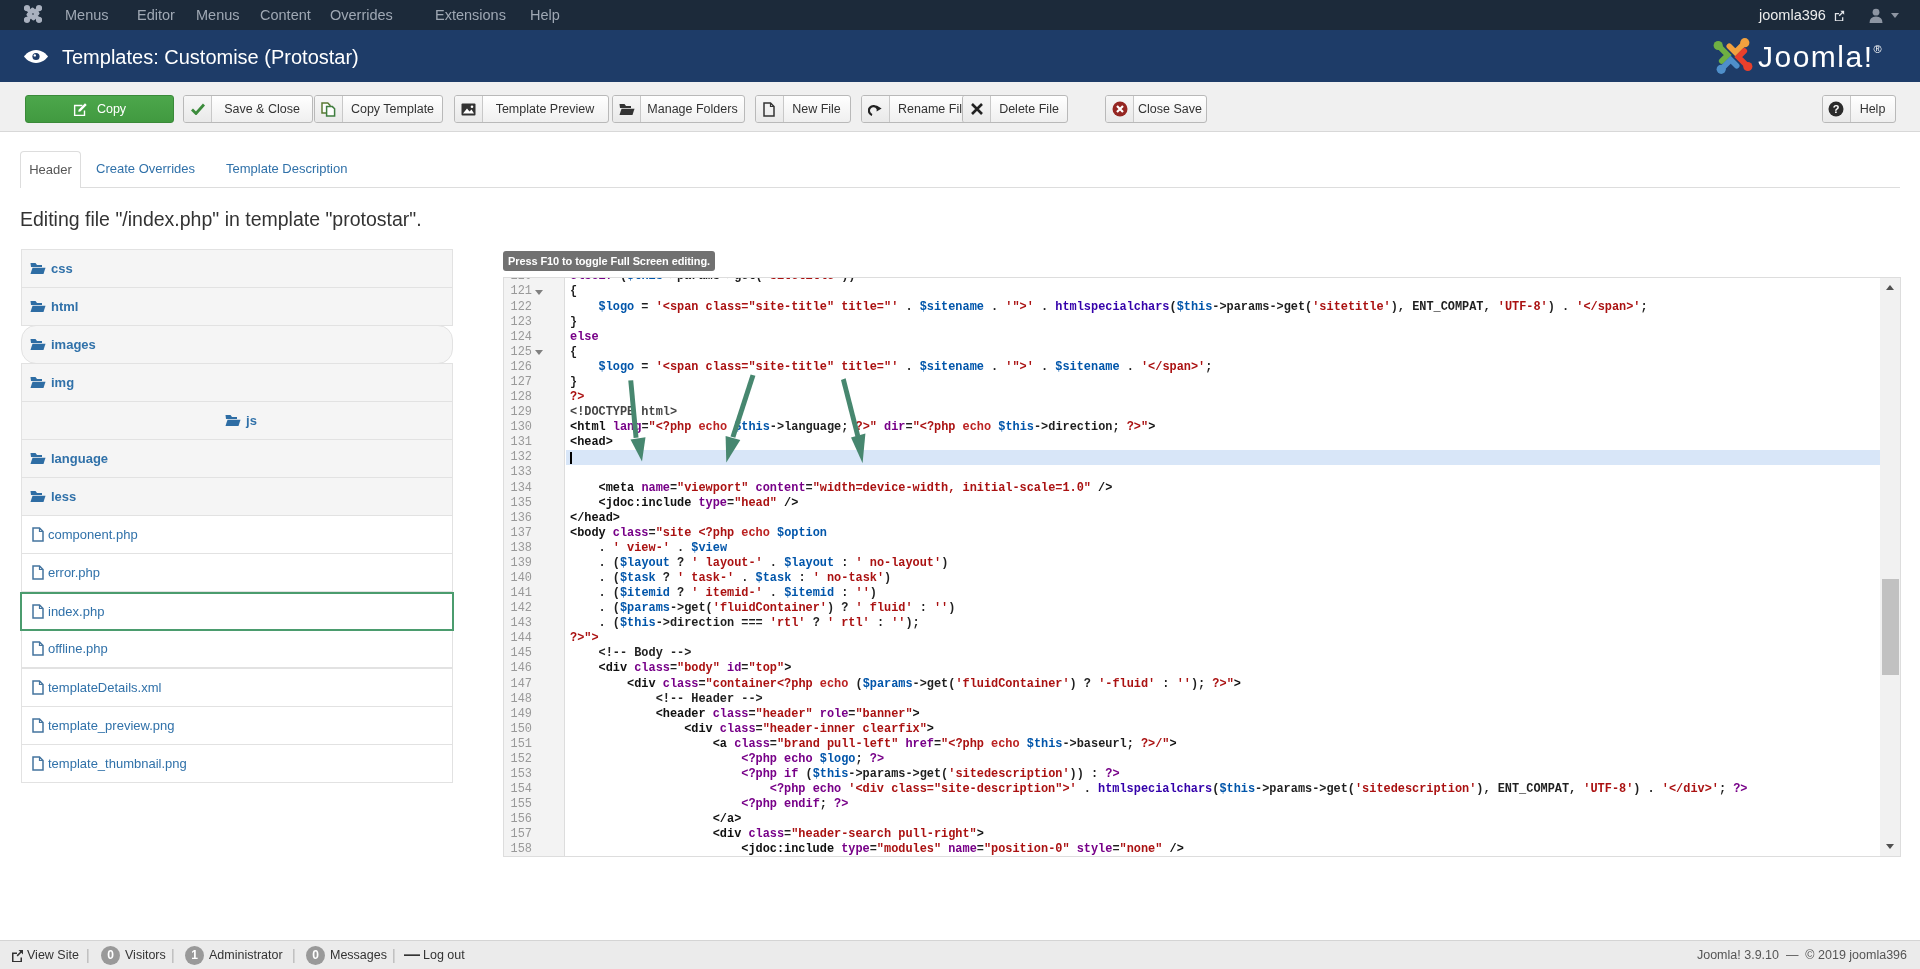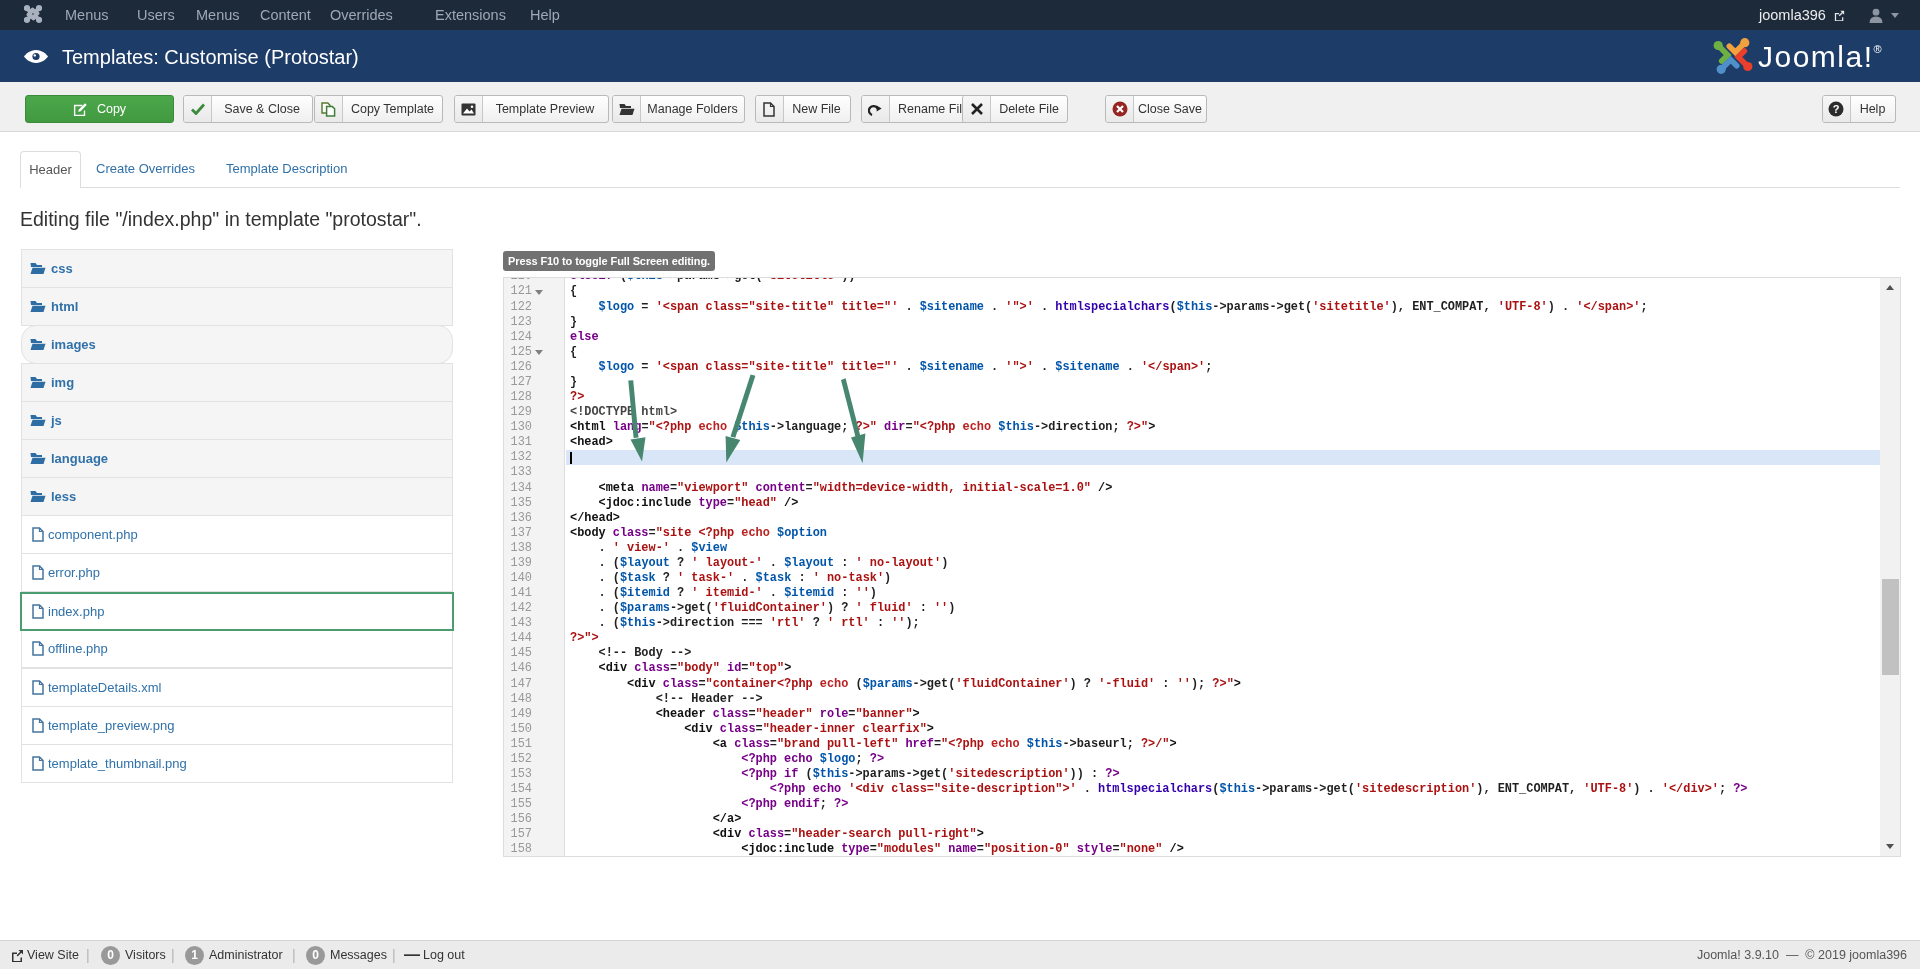--- a/index.html
+++ b/index.html
@@ -70,21 +70,21 @@
         <circle cx="33.5" cy="7" r="2.5"></circle>
       <circle cx="33.5" cy="33" r="2.5"></circle>
         <circle cx="6.5" cy="33" r="2.5"></circle>
       <path d="M6.5,7 L15.5,16 L10,21.5" fill="none"></path>
       <path d="M33.5,7 L24.5,16 L19,10.5" fill="none"></path>
       <path d="M33.5,33 L24.5,24 L30,18.5" fill="none"></path>
       <path d="M6.5,33 L15.5,24 L21,29.5" fill="none"></path>
     </g>
   </svg>
   <span class="mi" style="left:65px">Menus</span>
-  <span class="mi" style="left:137px">Users</span>
+  <span class="mi" style="left:137px">Editor</span>
   <span class="mi" style="left:196px">Menus</span>
   <span class="mi" style="left:260px">Content</span>
   <span class="mi" style="left:330px">Overrides</span>
   <span class="mi" style="left:435px">Extensions</span>
   <span class="mi" style="left:530px">Help</span>
   <span class="mi" style="left:1759px; color:#ededed">joomla396</span>
   <svg class="abs" style="left:1834px;top:10px" width="11" height="11" viewBox="0 0 13 13">
     <path d="M1 3.5 h5 v1.5 h-3.5 v7 h7 V8.5 h1.5 v5 h-10 z" fill="#e4e6ea"></path>
     <path d="M7.5 1 h4.5 v4.5 l-1.7-1.7 -3.6 3.6 -1.1-1.1 3.6-3.6 z" fill="#e4e6ea"></path>
   </svg>
@@ -234,21 +234,21 @@
         <path d="M0.5 1 h5 l1.5 2 h5 v2 h-11 z" fill="#2e6da4"></path>
         <path d="M0.5 12 L2.5 5.8 h13 L13.5 12 z" fill="#2e6da4"></path>
       </svg>
     </span>images</div>
 <div class="srow folder" style="top:362.9px; "><span class="sic">
       <svg width="16" height="13" viewBox="0 0 16 13">
         <path d="M0.5 1 h5 l1.5 2 h5 v2 h-11 z" fill="#2e6da4"></path>
         <path d="M0.5 12 L2.5 5.8 h13 L13.5 12 z" fill="#2e6da4"></path>
       </svg>
     </span>img</div>
-<div class="srow folder" style="top:401.0px; "><span class="sic">
+<div class="srow folder" style="top:401.0px;justify-content:center; "><span class="sic">
       <svg width="16" height="13" viewBox="0 0 16 13">
         <path d="M0.5 1 h5 l1.5 2 h5 v2 h-11 z" fill="#2e6da4"></path>
         <path d="M0.5 12 L2.5 5.8 h13 L13.5 12 z" fill="#2e6da4"></path>
       </svg>
     </span>js</div>
 <div class="srow folder" style="top:439.0px; "><span class="sic">
       <svg width="16" height="13" viewBox="0 0 16 13">
         <path d="M0.5 1 h5 l1.5 2 h5 v2 h-11 z" fill="#2e6da4"></path>
         <path d="M0.5 12 L2.5 5.8 h13 L13.5 12 z" fill="#2e6da4"></path>
       </svg>

